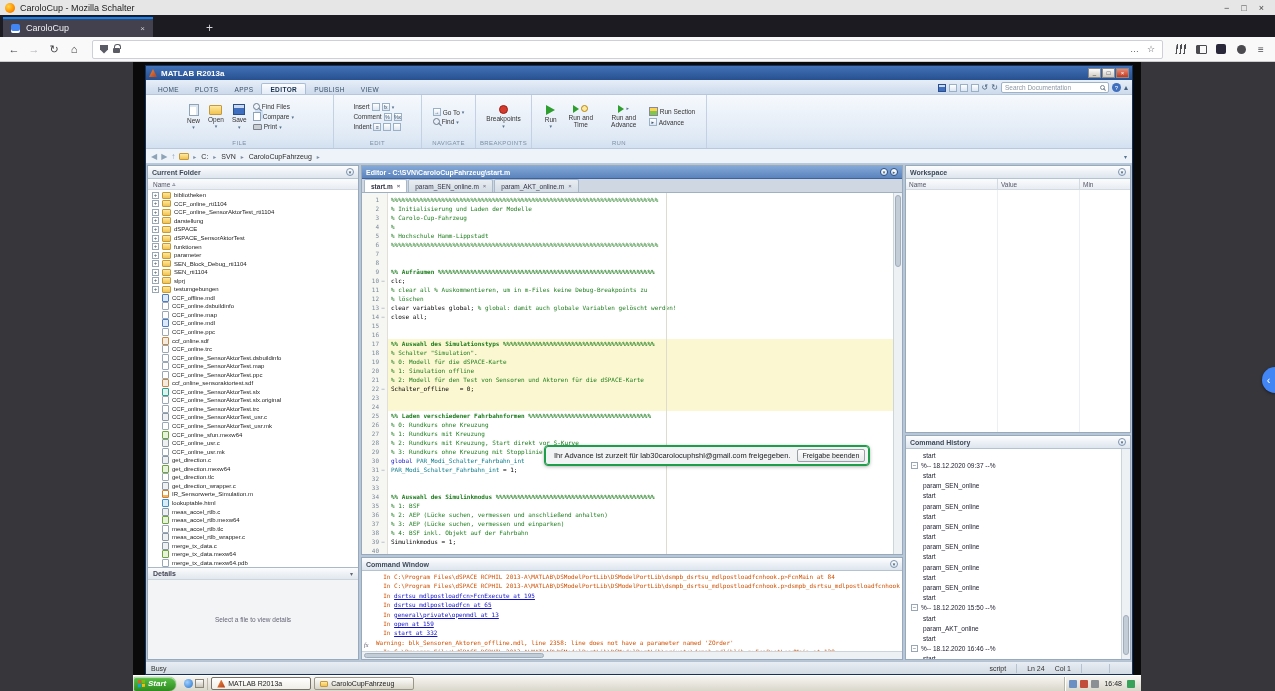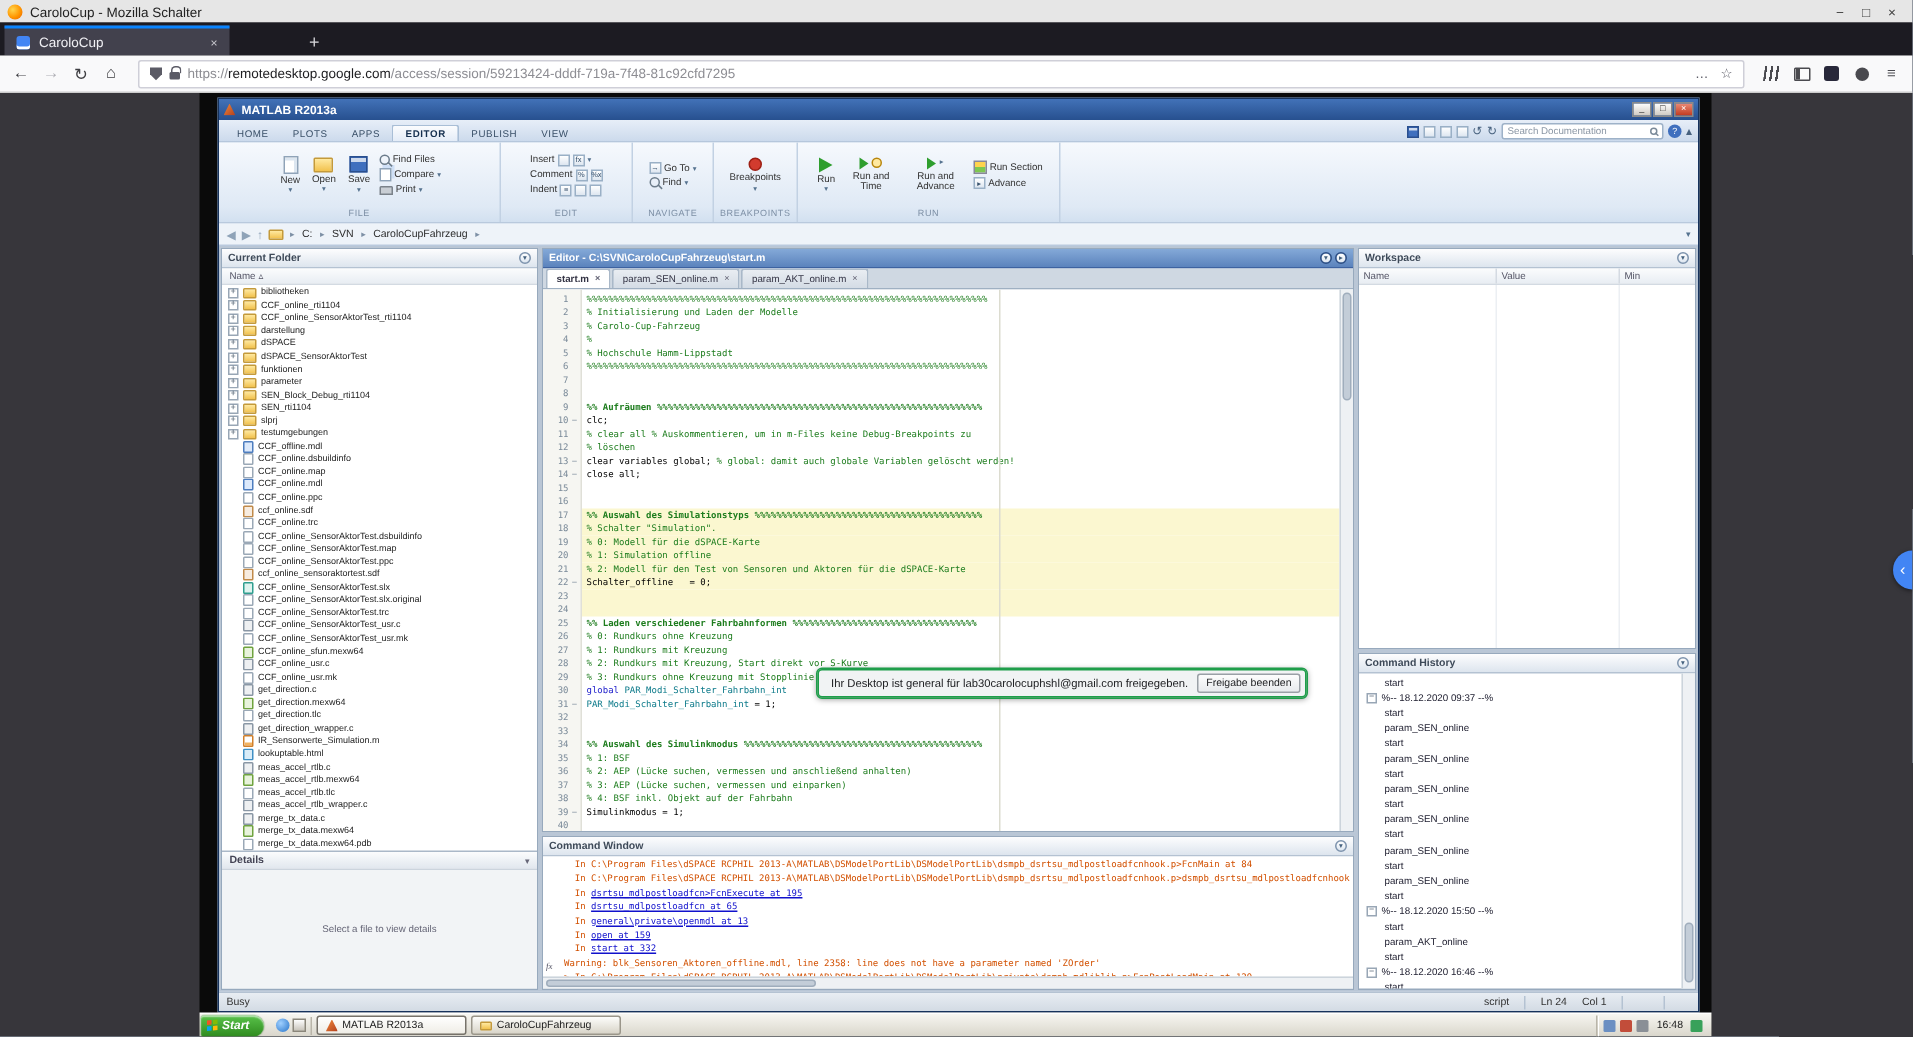--- a/index.html
+++ b/index.html
@@ -222,23 +222,20 @@
   </div>
 
   <div class="navbar">
     <span class="nav-btn">←</span>
     <span class="nav-btn dis">→</span>
     <span class="nav-btn">↻</span>
     <span class="nav-btn">⌂</span>
     <div class="urlbar">
       <span class="shield"></span>
       <span class="lock"></span>
-      <span>
-        <span class="url-dim">https://</span><span class="url-host">remotedesktop.google.com</span><span class="url-dim">/access/session/59213424-dddf-719a-7f48-81c92cfd7295</span>
-      </span>
       <span class="url-trail">
         <span>…</span>
         <span>☆</span>
       </span>
     </div>
     <span class="tb-icon">
         <span class="lib-ic"></span>
       </span>
     <span class="tb-icon">
         <span class="side-ic"></span>
@@ -1083,20 +1080,20 @@
         <div class="tray">
           <span class="tray-ic t1"></span>
           <span class="tray-ic t2"></span>
           <span class="tray-ic t3"></span>
           <span class="clock">16:48</span>
           <span class="corner-ic"></span>
         </div>
       </div>
 
       <div class="share-notice">
-        <span>Ihr Desktop ist general für lab30carolocuphshl@gmail.com freigegeben.</span>
+        <span>Ihr Advance ist zurzeit für lab30carolocuphshl@gmail.com freigegeben.</span>
         <span class="share-btn">Freigabe beenden</span>
       </div>
     </div>
 
     <div class="crd-toggle">‹</div>
   </div>
 </div>
 
 </body></html>

